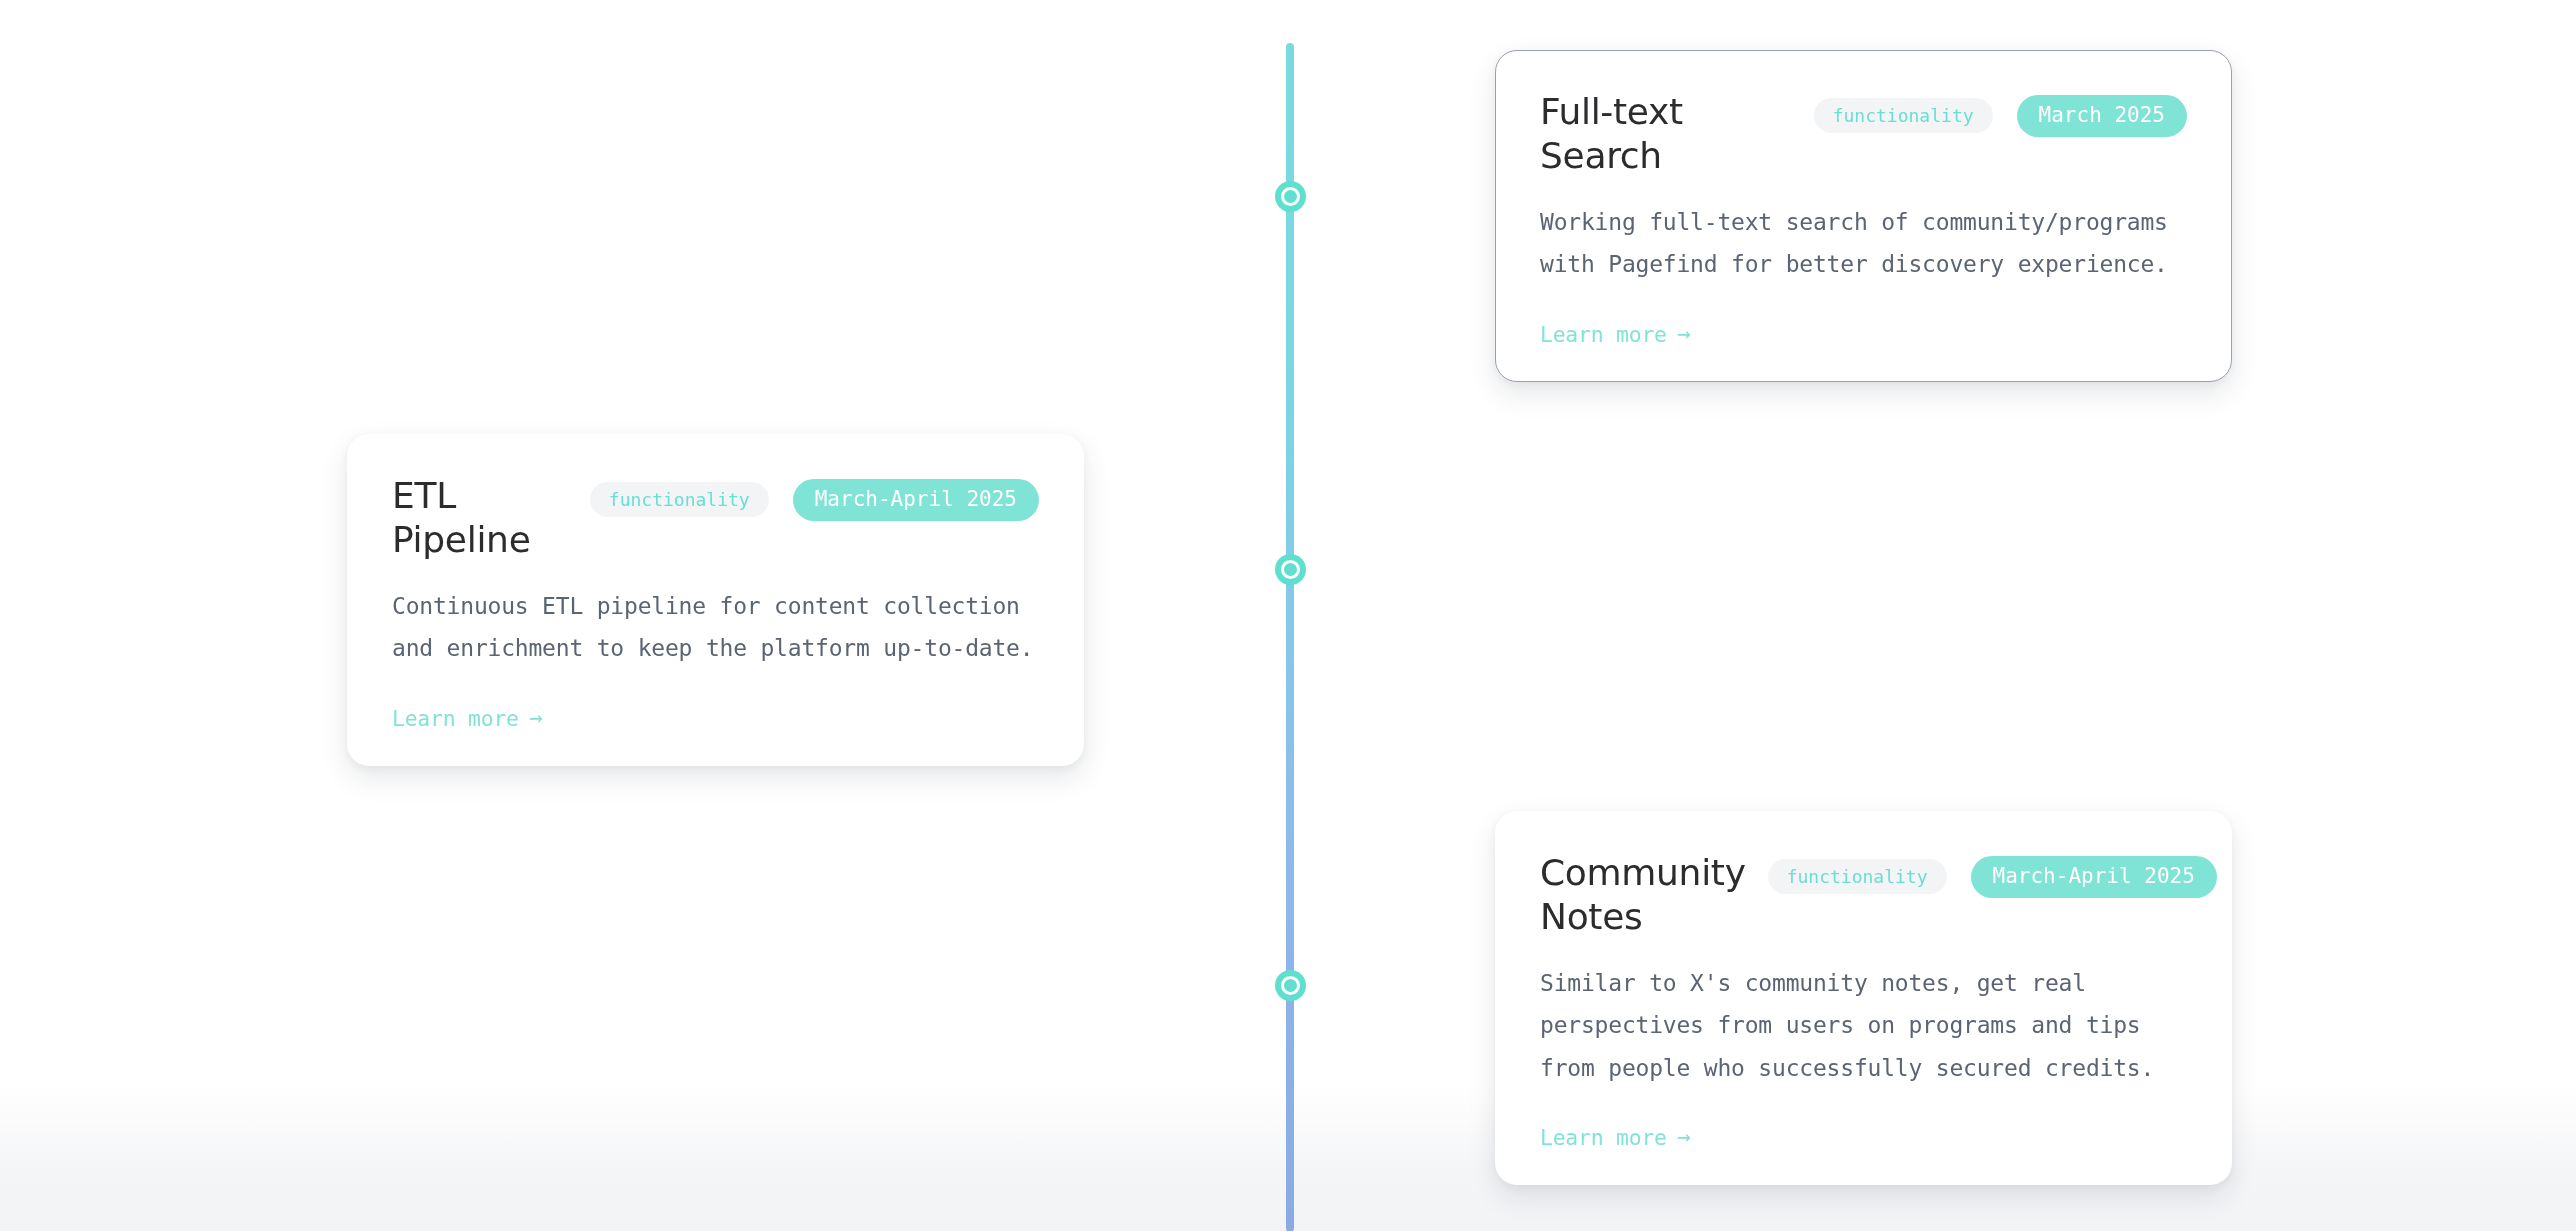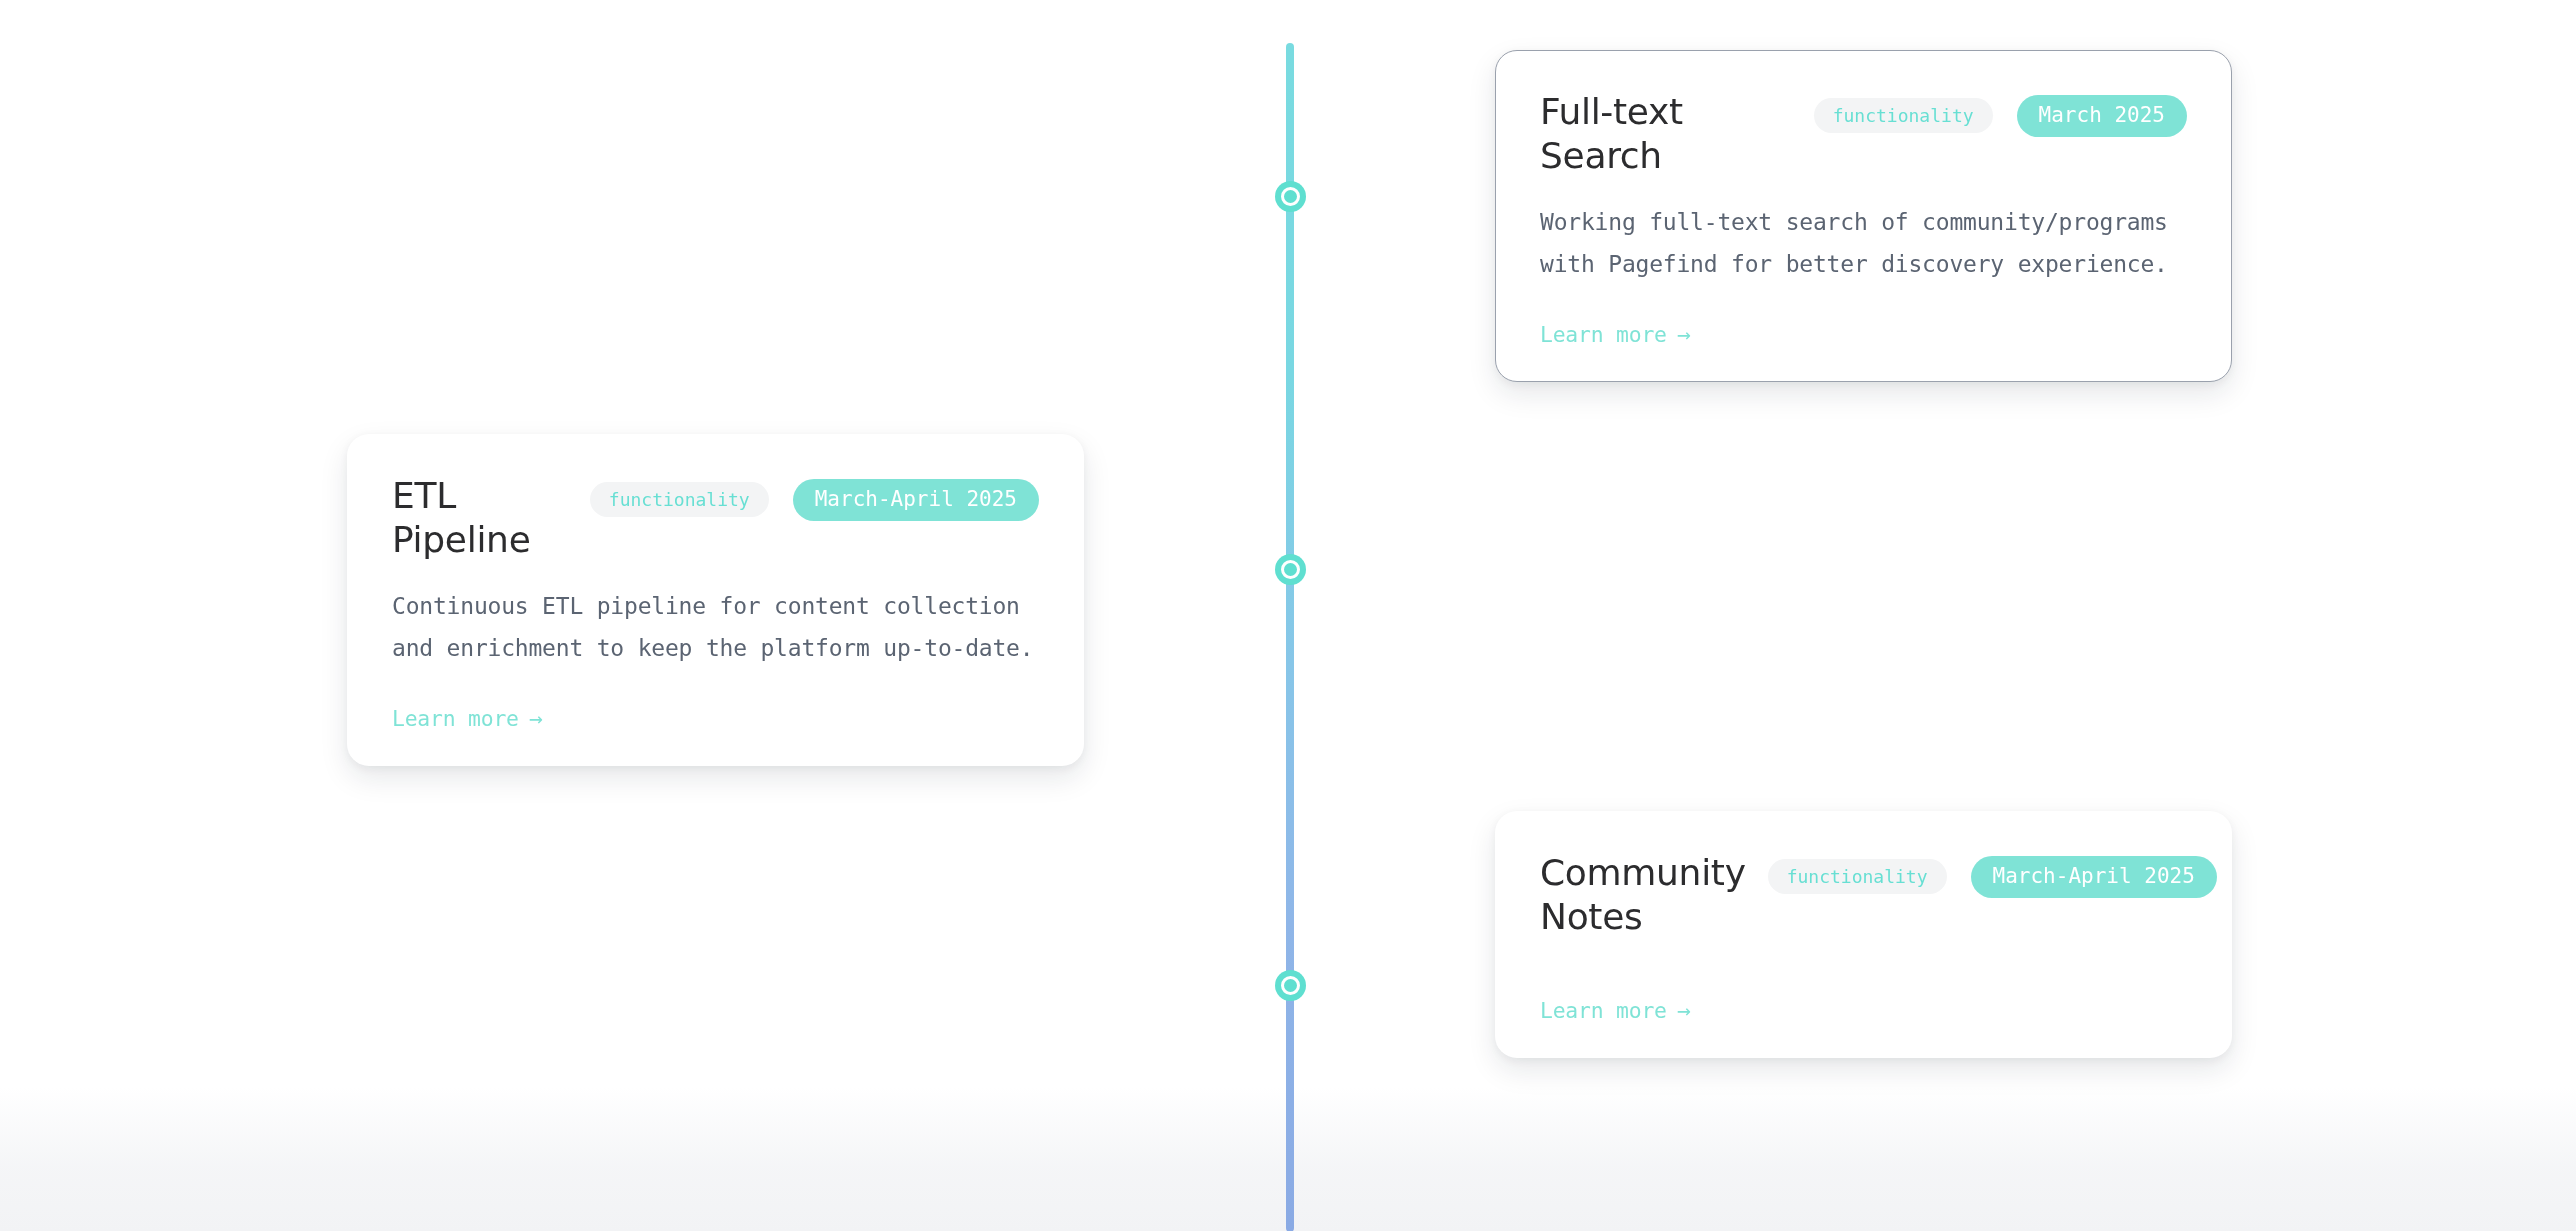--- a/index.html
+++ b/index.html
@@ -135,21 +135,21 @@
   .card-body {
     font-family: "DejaVu Sans Mono", monospace;
     font-size: 23px;
     line-height: 1.85;
     color: #5b6472;
     letter-spacing: -0.2px;
   }
 
   .learn-more {
     display: inline-flex;
-    align-items: center;
+    align-items: flex-start;
     gap: 10.3px;
     margin-top: 36px;
     font-family: "DejaVu Sans Mono", monospace;
     font-size: 21.4px;
     color: #7fe3d6;
     text-decoration: none;
     letter-spacing: -0.2px;
   }
   .learn-more .arrow {
     font-size: 23px;
@@ -216,20 +216,21 @@
   </div>
 
   <div class="card plain" id="card-community">
     <div class="card-head">
       <div class="card-title" style="max-width:282px;">Community Notes</div>
       <div class="pill-group">
         <span class="pill-tag">functionality</span>
         <span class="pill-date">March-April 2025</span>
       </div>
     </div>
+    <div class="card-body">Similar to X's community notes, get real perspectives from users on programs and tips from people who successfully secured credits.</div>
     <a class="learn-more" href="#">
       <span>Learn more</span>
       <span class="arrow">→</span>
     </a>
   </div>
 
 </div>
 
 
 </body></html>

